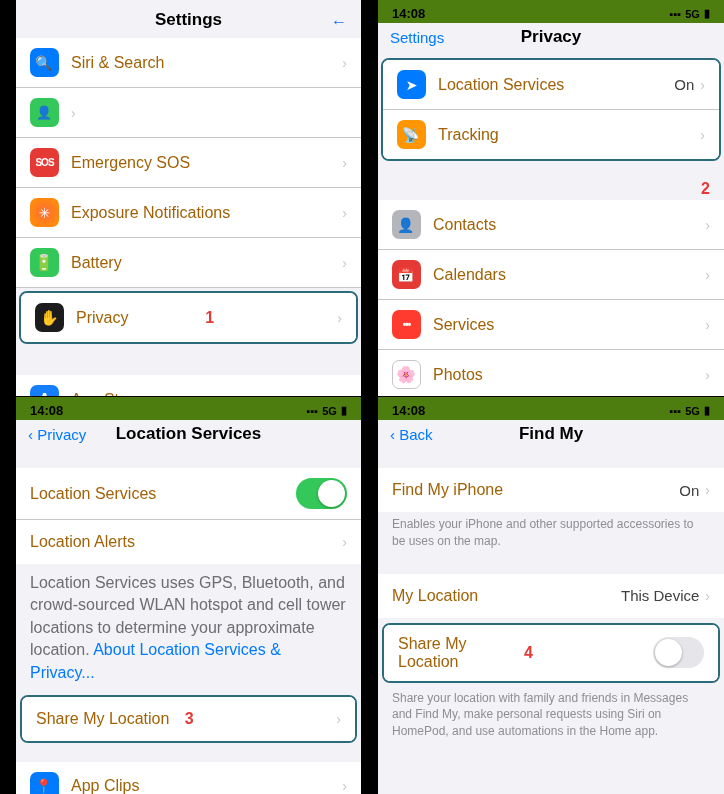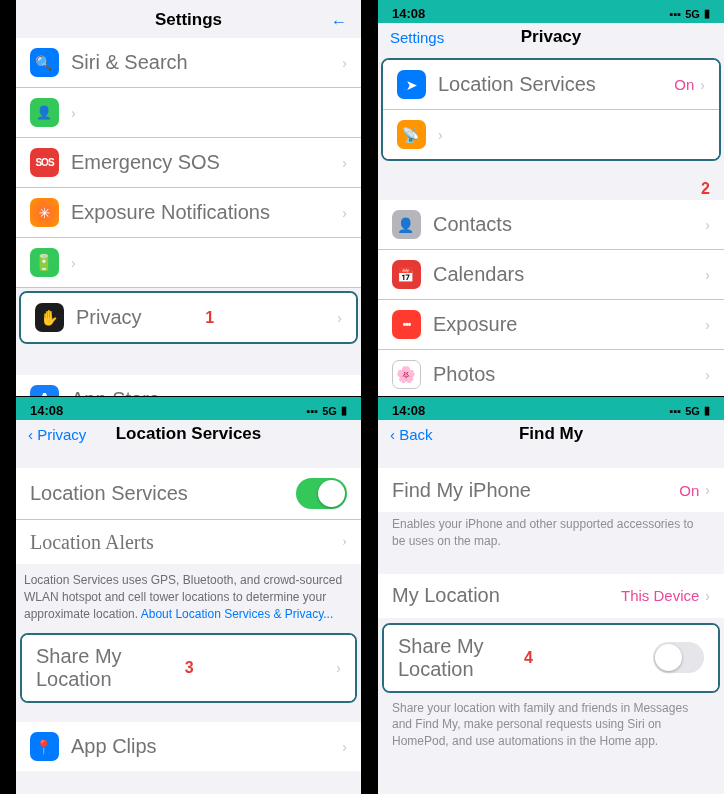--- a/index.html
+++ b/index.html
@@ -27,21 +27,21 @@
     .q4 {}
 
     
     .status-bar {
       display: flex;
       justify-content: space-between;
       align-items: center;
       padding: 6px 14px 2px;
       font-size: 13px;
       font-weight: 600;
-      background: #14b8a6;
+      background: #4d7c0f;
     }
     .status-bar .time { font-weight: 700; }
     .status-icons { display: flex; align-items: center; gap: 4px; font-size: 11px; }
 
     
     .nav-bar {
       display: flex;
       justify-content: center;
       align-items: center;
       padding: 4px 14px 8px;
@@ -86,30 +86,30 @@
       margin-right: 12px;
       display: flex;
       align-items: center;
       justify-content: center;
       flex-shrink: 0;
       font-size: 16px;
       color: #fff;
     }
     .settings-label {
       flex: 1;
-      font-size: 20px;
-      color: #737373;
+      font-size: 16px;
+      color: #a16207;
     }
     .chevron {
       color: #c7c7cc;
       font-size: 14px;
     }
     .settings-value {
       font-size: 15px;
-      color: #ec4899;
+      color: #404040;
       margin-right: 6px;
     }
     .section-gap {
       height: 28px;
       background: #f2f2f7;
     }
     .section-gap-sm {
       height: 16px;
       background: #f2f2f7;
     }
@@ -163,23 +163,23 @@
       background: #fff;
       border-radius: 50%;
       top: 2px;
       box-shadow: 0 1px 3px rgba(0,0,0,0.3);
     }
     .toggle-knob-on { right: 2px; }
     .toggle-knob-off { left: 2px; }
 
     
     .desc-text {
-      font-size: 12px;
+      font-size: 16px;
       color: #6d6d72;
-      padding: 8px 8px;
+      padding: 8px 14px;
       line-height: 1.4;
     }
     .desc-link {
       color: #007aff;
     }
 
     
     .find-my-desc {
       font-size: 12px;
       color: #8e8e93;
@@ -236,20 +236,21 @@
     </div>
 
     <div class="settings-item">
       <div class="settings-icon" style="background: radial-gradient(circle, #ff6b35 0%, #ff9500 100%); font-size:14px;">✳</div>
       <span class="settings-label">Exposure Notifications</span>
       <span class="chevron">›</span>
     </div>
 
     <div class="settings-item">
       <div class="settings-icon bg-battery" style="font-size:16px;">🔋</div>
+      <span class="settings-label">Battery</span>
       <span class="chevron">›</span>
     </div>
 
     <div style="padding: 3px; background: #f2f2f7;">
       <div class="highlight-box">
         <div class="settings-item" style="border-bottom:none;">
           <div class="settings-icon bg-privacy" style="font-size:15px;">✋</div>
           <span class="settings-label">Privacy</span>
           <span class="highlight-red">1</span>
           <span style="flex:1;"></span>
@@ -290,20 +291,21 @@
     <div class="highlight-box">
       <div class="settings-list">
         <div class="settings-item">
           <div class="settings-icon bg-loc" style="font-size:14px; color:#fff;">➤</div>
           <span class="settings-label">Location Services</span>
           <span class="settings-value">On</span>
           <span class="chevron">›</span>
         </div>
         <div class="settings-item" style="border-bottom:none;">
           <div class="settings-icon bg-tracking" style="font-size:14px;">📡</div>
+          <span class="settings-label">Tracking</span>
           <span class="chevron">›</span>
         </div>
       </div>
     </div>
   </div>
 
   <div class="section-gap-sm"></div>
   <div style="margin-right:4px; margin-left:4px; text-align:right; padding-right:10px; padding-bottom:2px;">
     <span style="color:#e53935; font-weight:700; font-size:16px;">2</span>
   </div>
@@ -314,21 +316,21 @@
       <span class="settings-label">Contacts</span>
       <span class="chevron">›</span>
     </div>
     <div class="settings-item">
       <div class="settings-icon bg-calendars" style="font-size:14px;">📅</div>
       <span class="settings-label">Calendars</span>
       <span class="chevron">›</span>
     </div>
     <div class="settings-item">
       <div class="settings-icon bg-reminders" style="font-size:10px; letter-spacing:-1px; font-weight:700;">•••</div>
-      <span class="settings-label">Exposure</span>
+      <span class="settings-label">Services</span>
       <span class="chevron">›</span>
     </div>
     <div class="settings-item" style="border-bottom:none;">
       <div class="settings-icon" style="background:#fff; border: 0.5px solid #c6c6c8; font-size:16px;">🌸</div>
       <span class="settings-label">Photos</span>
       <span class="chevron">›</span>
     </div>
   </div>
 </div>
 
@@ -350,21 +352,21 @@
 
   <div class="settings-list">
 
     <div class="settings-item">
       <span class="settings-label">Location Services</span>
       <div class="toggle-container toggle-on">
         <div class="toggle-knob toggle-knob-on"></div>
       </div>
     </div>
 
-    <div class="settings-item" style="border-bottom:none;font-family:Liberation Serif, serif;">
+    <div class="settings-item" style="border-bottom:none;">
       <span class="settings-label">Location Alerts</span>
       <span class="chevron">›</span>
     </div>
   </div>
 
   <div class="desc-text">
     <span>Location Services uses GPS, Bluetooth, and crowd-sourced WLAN hotspot and cell tower locations to determine your approximate location. </span><span class="desc-link">About Location Services &amp; Privacy...</span>
   </div>
 
   <div style="padding: 3px 4px; background: #f2f2f7;">

